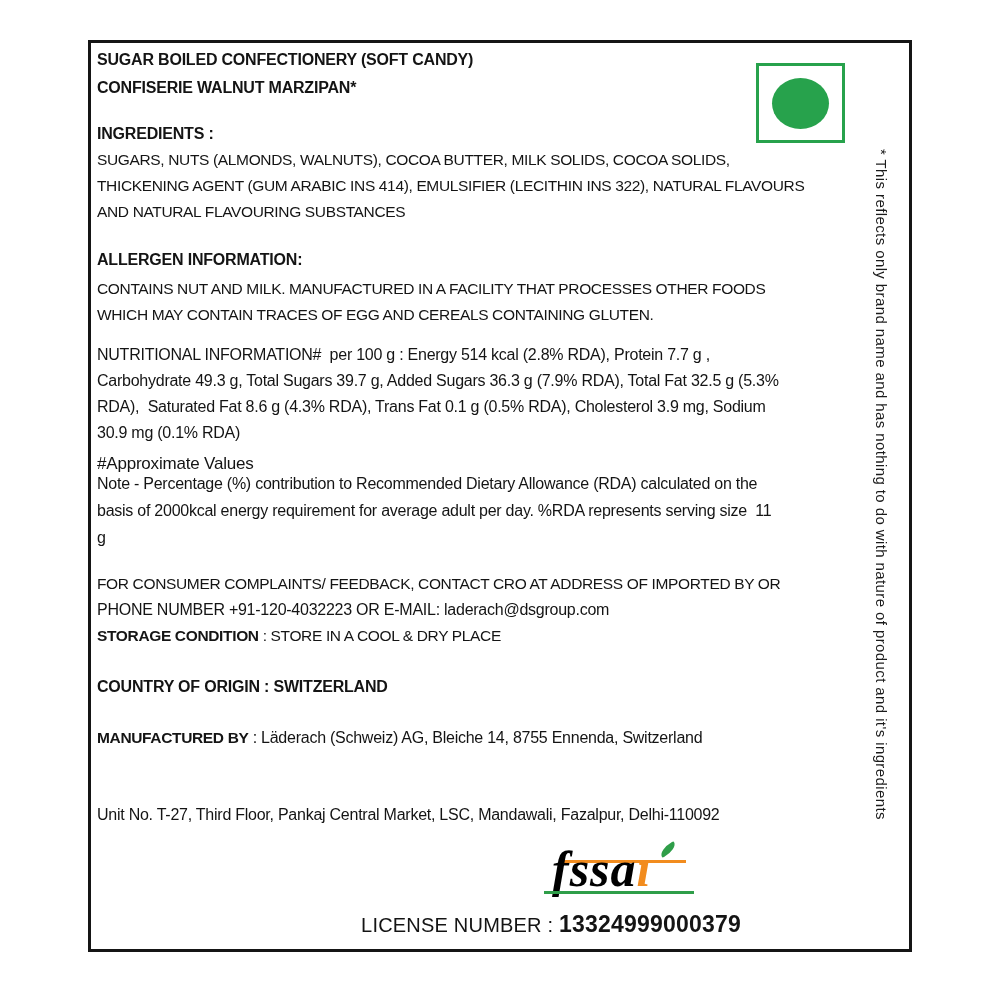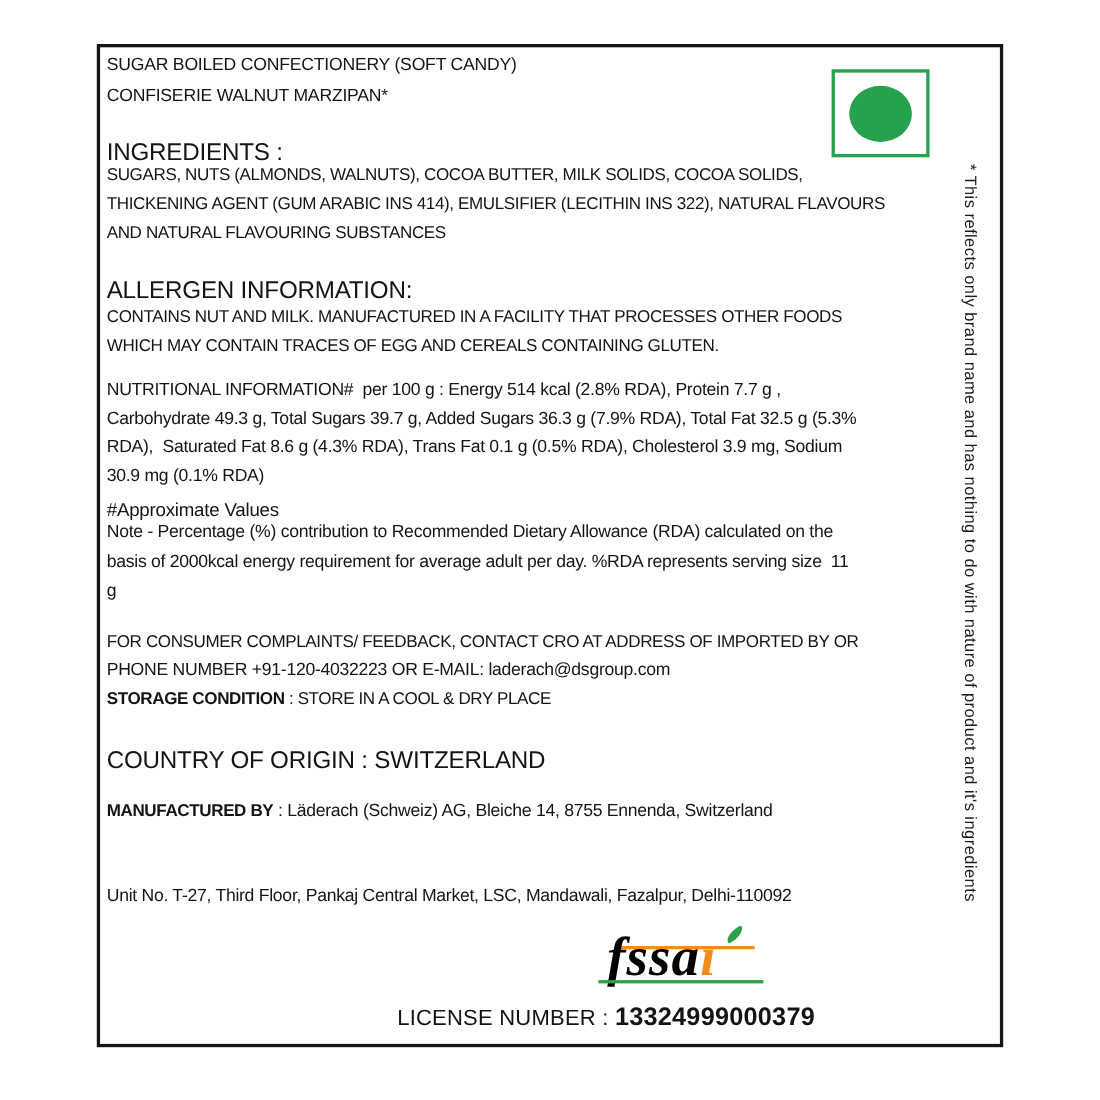--- a/index.html
+++ b/index.html
@@ -1,22 +1,22 @@
 <!DOCTYPE html>
 <html><head>
 <meta charset="utf-8">
 <style>
   html,body{margin:0;padding:0;background:#fff;}
   .canvas{position:relative;width:1000px;height:1000px;background:#fff;overflow:hidden;
           font-family:"Liberation Sans",sans-serif;color:#141414;}
   .label-box{position:absolute;left:88px;top:40px;width:818px;height:906px;
              border:3px solid #151515;background:#fff;}
   .abs{position:absolute;left:6px;white-space:pre;}
-  .ttl{font-weight:normal;font-size:16px;letter-spacing:-0.2px;}
-  .hdr{font-weight:normal;font-size:22px;letter-spacing:-0.2px;}
+  .ttl{font-weight:bold;font-size:16px;letter-spacing:-0.2px;}
+  .hdr{font-weight:bold;font-size:16px;letter-spacing:-0.2px;}
   .up{font-size:15.5px;letter-spacing:-0.35px;}
   .mx{font-size:16px;letter-spacing:-0.25px;}
   .bld{font-weight:bold;}
   .approx{font-size:17px;letter-spacing:-0.2px;}
   
   .veg{position:absolute;left:665px;top:20px;width:83px;height:74px;border:3px solid #27a24c;background:#fff;}
   .veg-dot{position:absolute;left:13px;top:12px;width:57px;height:51px;border-radius:50%;background:#27a24c;}
   
   .side-note{position:absolute;left:782px;top:106px;height:808px;
              writing-mode:vertical-rl;text-orientation:mixed;

